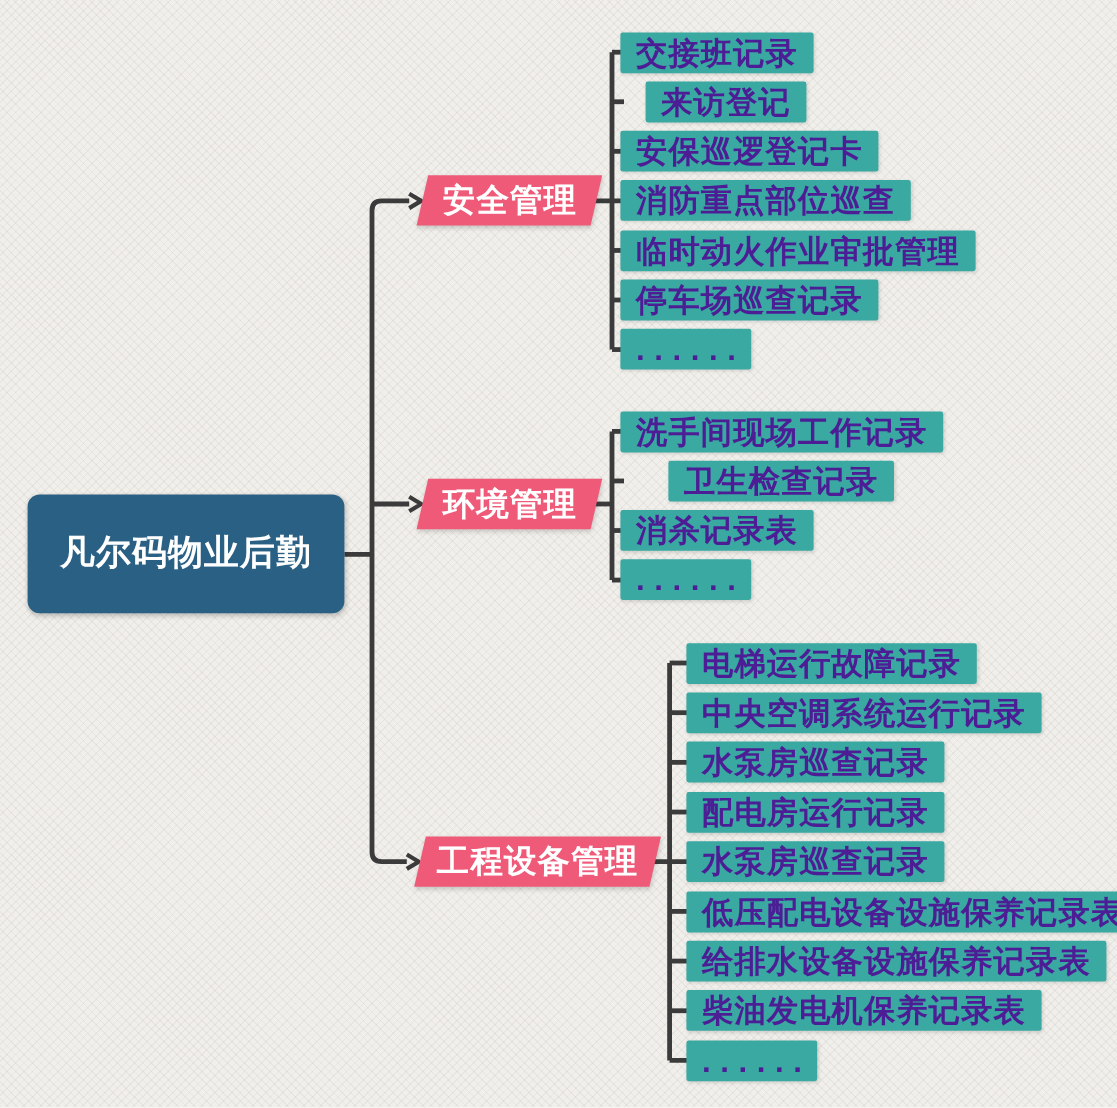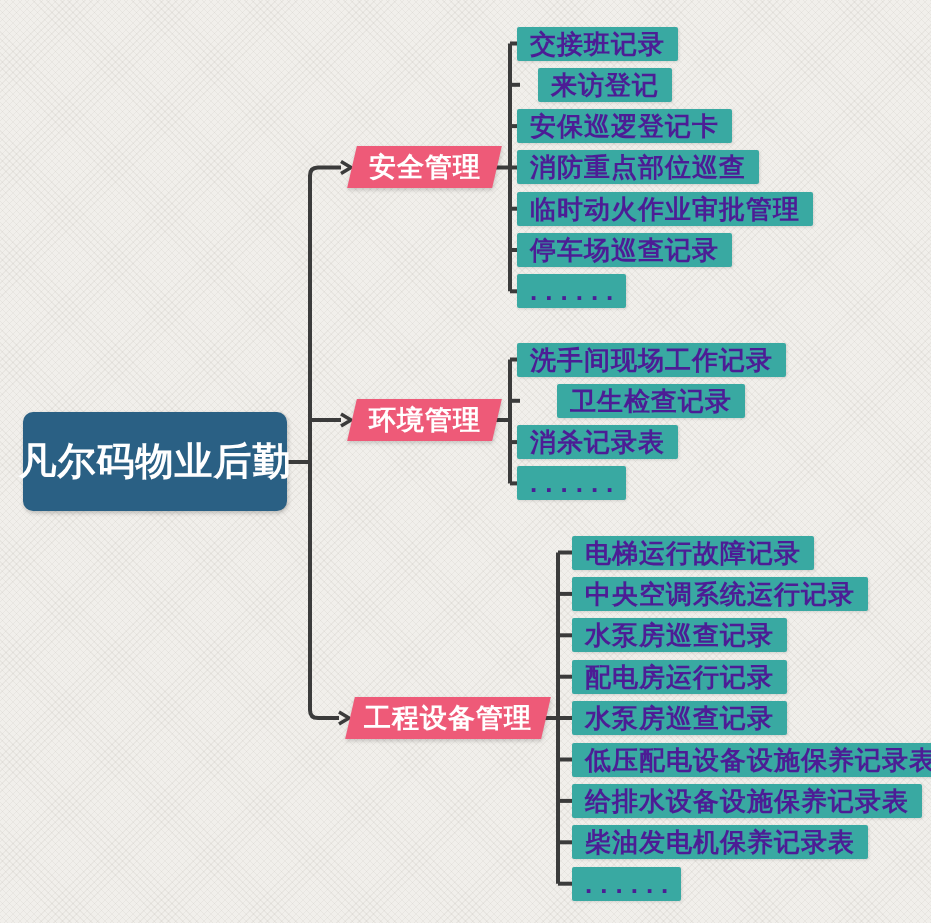--- a/index.html
+++ b/index.html
@@ -12,21 +12,21 @@
     background-color:#f1efeb;
     background-image:
       repeating-linear-gradient(45deg, rgba(120,112,100,0.07) 0 1px, transparent 1px 5px),
       repeating-linear-gradient(135deg, rgba(120,112,100,0.07) 0 1px, transparent 1px 5px);
   }
   svg.connectors{position:absolute;left:0;top:0;z-index:1;}
   .root-node{
     position:absolute;left:23px;top:412px;width:264px;height:99px;
     background:#2a6084;border-radius:10px;z-index:2;
     display:flex;flex-direction:column;align-items:center;justify-content:center;
-    color:#fff;font-weight:bold;font-size:38px;line-height:1.42;
+    color:#fff;font-weight:bold;font-size:29px;line-height:1.42;
     letter-spacing:1px;white-space:nowrap;
     box-shadow:1px 2px 4px rgba(0,0,0,0.22);
     cursor:default;
   }
   .branch-node{
     position:absolute;height:42px;z-index:2;
     background:#ee5a78;
     transform:skewX(-13deg);
     box-shadow:1px 2px 4px rgba(0,0,0,0.18);
     display:flex;align-items:center;justify-content:center;

